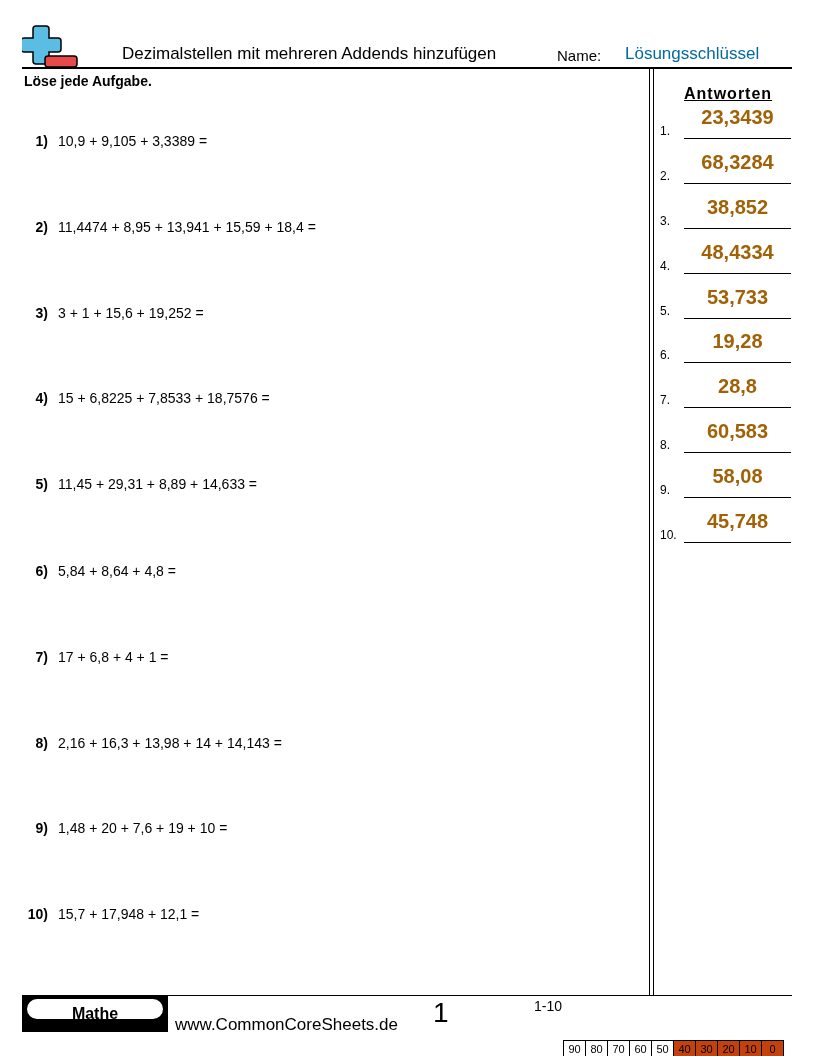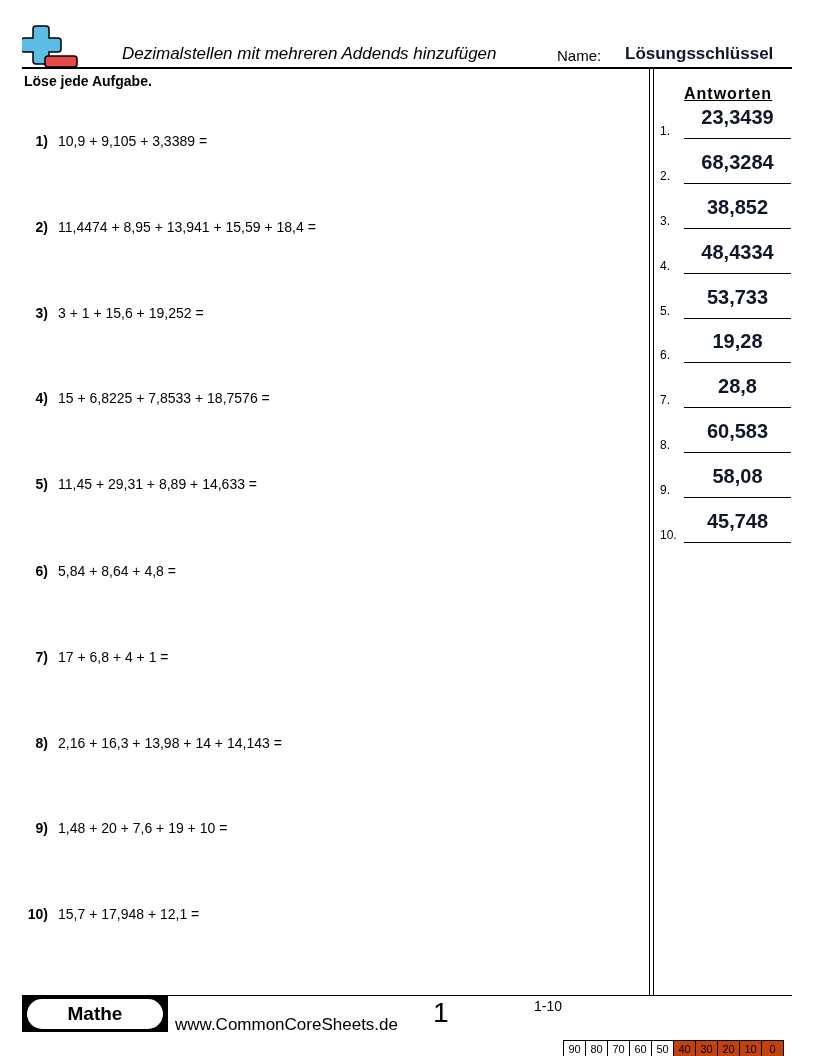--- a/index.html
+++ b/index.html
@@ -1,34 +1,34 @@
 <!DOCTYPE html>
 <html><head>
 <meta charset="utf-8">
 <style>
   html, body { margin:0; padding:0; background:#fff; }
   body { width:816px; height:1056px; position:relative; font-family:"Liberation Sans", sans-serif; color:#000; overflow:hidden; }
   .logo { position:absolute; left:22px; top:24px; width:58px; height:44px; }
-  .title { position:absolute; left:122px; top:44px; font-size:17px;font-style:italic; }
+  .title { position:absolute; left:122px; top:44px; font-size:17px; }
   .name-label { position:absolute; left:557px; top:47px; font-size:15px; }
-  .name-value { position:absolute; left:625px; top:44px; font-size:17px; font-weight:bold; color:#0f172a; }
+  .name-value { position:absolute; left:625px; top:44px; font-size:17px; font-weight:normal; color:#0369a1; }
   .top-rule { position:absolute; left:22px; top:67px; width:770px; height:2px; background:#000; }
   .instructions { position:absolute; left:24px; top:73px; font-size:14px; font-weight:bold; }
   .vline { position:absolute; top:69px; height:926px; width:1px; background:#000; }
   .answers-head { position:absolute; left:684px; top:85px; font-size:16px; font-weight:bold; text-decoration:underline; letter-spacing:1px; }
   .problem { position:absolute; left:0; font-size:14px; }
   .problem .num { position:absolute; width:48px; text-align:right; font-weight:bold; }
   .problem .expr { position:absolute; left:58px; white-space:nowrap; }
   .ans { position:absolute; left:660px; width:132px; height:20px; }
   .ans .anum { position:absolute; left:0; top:6px; font-size:12px; }
   .ans .line { position:absolute; left:24px; top:20px; width:107px; height:1px; background:#000; }
-  .ans .aval { position:absolute; left:24px; width:107px; top:-12px; text-align:center; font-size:20px; font-weight:bold; color:#0f172a; }
+  .ans .aval { position:absolute; left:24px; width:107px; top:-12px; text-align:center; font-size:20px; font-weight:bold; color:#a16207; }
   .footer-rule { position:absolute; left:22px; top:995px; width:770px; height:1px; background:#000; }
   .footer-black { position:absolute; left:22px; top:996px; width:146px; height:36px; background:#000; }
-  .footer-pill { position:absolute; left:27px; top:999px; width:136px; height:30px; background:#fff; border-radius:15px; text-align:center; line-height:30px; font-size:19px; font-weight:bold; }
+  .footer-pill { position:absolute; left:27px; top:999px; width:136px; height:20px; background:#fff; border-radius:15px; text-align:center; line-height:30px; font-size:16px; font-weight:bold; }
   .site { position:absolute; left:175px; top:1015px; font-size:17px; }
   .page-num { position:absolute; left:433px; top:997px; font-size:28px; }
   .score-label { position:absolute; left:534px; top:998px; font-size:14px; }
   .scores { position:absolute; left:563px; top:1040px; display:flex; }
   .scores .cell { width:21px; height:17px; border:1px solid #000; border-left:none; font-size:11px; line-height:17px; text-align:center; }
   .scores .cell:first-child { border-left:1px solid #000; }
   .scores .cell.hl { background:#c2410c; }
 </style>
 </head>
 <body>

